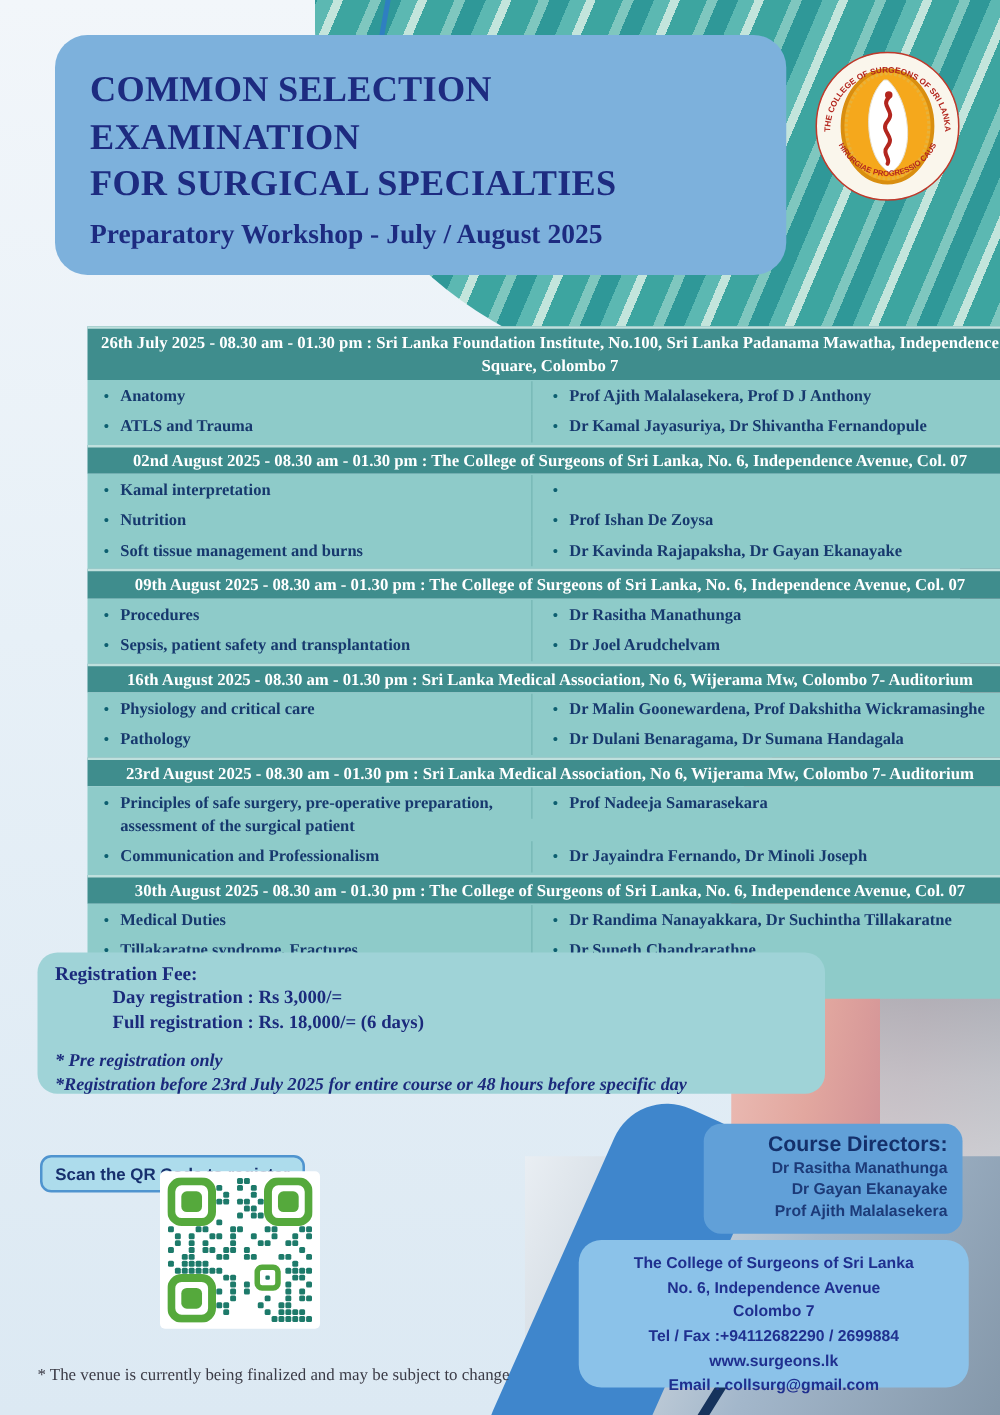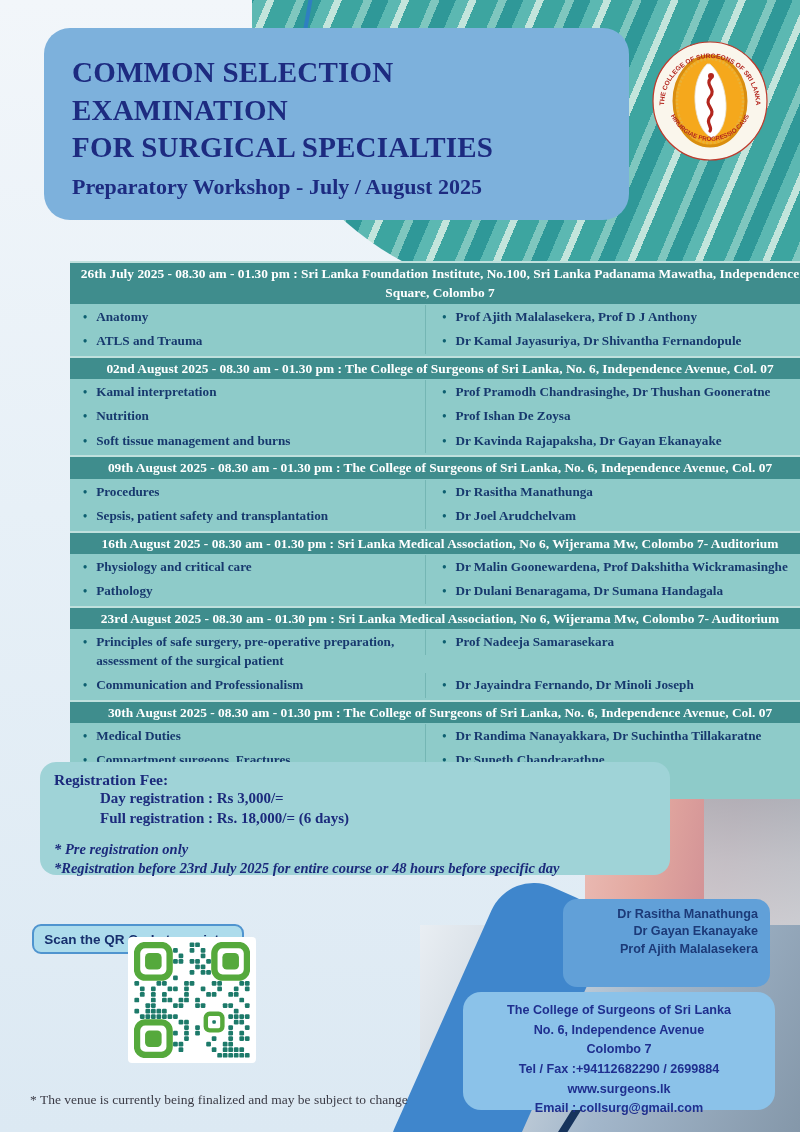--- a/index.html
+++ b/index.html
@@ -46,21 +46,21 @@
     border-top:2px solid #bfe0dd;}
   .session-rows{background:var(--row_bg);padding:1px 0 2px;}
   .srow{display:flex;align-items:flex-start;}
   .cell{display:flex;gap:9px;padding:3px 6px 3px 13px;color:var(--row_text);
     font-weight:700;font-size:13.2px;line-height:1.4;}
   .cell.topic{flex:0 0 48%;}
   .cell.faculty{flex:0 0 52%;border-left:1px solid #74b6b4;padding-left:16px;}
   .bullet{color:#0d5f70;font-size:12px;line-height:1.5;}
   
   .reg-card{position:absolute;z-index:2;left:30px;top:762px;width:630px;height:113px;
-    background:var(--reg_card);border-radius:16px;padding:9px 14px;color:#1b2a7c;margin-left:10px;}
+    background:var(--reg_card);border-radius:16px;padding:9px 14px;color:#1b2a7c;}
   .reg-heading{font-weight:700;font-size:15.5px;}
   .reg-line{font-weight:700;font-size:15px;margin-left:46px;line-height:1.3;}
   .reg-notes{margin-top:12px;}
   .reg-note{font-weight:700;font-style:italic;font-size:14.5px;line-height:1.3;}
   
   .qr-label{position:absolute;z-index:2;left:32px;top:904px;width:212px;height:30px;
     background:#addcec;border:2px solid #4f94cf;border-radius:9px;
     display:flex;align-items:center;justify-content:center;
     font-family:"Liberation Sans",sans-serif;font-weight:700;font-size:13.5px;color:#17306e;margin-top:20px;}
   .qr-box{position:absolute;z-index:2;left:128px;top:937px;width:128px;height:126px;
@@ -151,21 +151,20 @@
       <div class="session">
         <div class="session-header">02nd August 2025 - 08.30 am - 01.30 pm : The College of Surgeons of Sri Lanka, No. 6, Independence Avenue, Col. 07</div>
         <div class="session-rows">
           <div class="srow">
             <div class="cell topic">
               <span class="bullet">•</span>
               <span>Kamal interpretation</span>
             </div>
             <div class="cell faculty">
               <span class="bullet">•</span>
-              <span>Prof Pramodh Chandrasinghe, Dr Thushan Gooneratne</span>
             </div>
           </div>
           <div class="srow">
             <div class="cell topic">
               <span class="bullet">•</span>
               <span>Nutrition</span>
             </div>
             <div class="cell faculty">
               <span class="bullet">•</span>
               <span>Prof Ishan De Zoysa</span>
@@ -267,21 +266,21 @@
               <span>Medical Duties</span>
             </div>
             <div class="cell faculty">
               <span class="bullet">•</span>
               <span>Dr Randima Nanayakkara, Dr Suchintha Tillakaratne</span>
             </div>
           </div>
           <div class="srow">
             <div class="cell topic">
               <span class="bullet">•</span>
-              <span>Compartment surgeons, Fractures</span>
+              <span>Tillakaratne syndrome, Fractures</span>
             </div>
             <div class="cell faculty">
               <span class="bullet">•</span>
               <span>Dr Suneth Chandrarathne</span>
             </div>
           </div>
           <div class="srow">
             <div class="cell topic">
               <span class="bullet">•</span>
               <span>Metabolic and endocrine disorders</span>
@@ -430,20 +429,21 @@
         <rect x="80.37142857142857" y="3.0380952380952384" width="32.590476190476195" height="32.590476190476195" rx="8.285714285714285" fill="none" stroke="#55a93c" stroke-width="6.352380952380952"></rect>
         <rect x="88.38095238095238" y="11.047619047619047" width="16.57142857142857" height="16.57142857142857" rx="4.419047619047619" fill="#55a93c"></rect>
         <rect x="3.0380952380952384" y="80.37142857142857" width="32.590476190476195" height="32.590476190476195" rx="8.285714285714285" fill="none" stroke="#55a93c" stroke-width="6.352380952380952"></rect>
         <rect x="11.047619047619047" y="88.38095238095238" width="16.57142857142857" height="16.57142857142857" rx="4.419047619047619" fill="#55a93c"></rect>
         <rect x="71.80952380952381" y="71.80952380952381" width="16.57142857142857" height="16.57142857142857" rx="3.8666666666666663" fill="none" stroke="#55a93c" stroke-width="4.419047619047619"></rect>
         <rect x="78.33333333333333" y="78.33333333333333" width="3.5238095238095237" height="3.5238095238095237" rx="1" fill="#1d7a6a"></rect>
       </svg>
   </div>
 
   <div class="directors-card">
+    <div class="directors-heading">Course Directors:</div>
     <div>
 
     <div class="director-name">Dr Rasitha Manathunga</div>
         <div class="director-name">Dr Gayan Ekanayake</div>
         <div class="director-name">Prof Ajith Malalasekera</div>
       </div>
   </div>
 
   <div class="contact-card">
 

